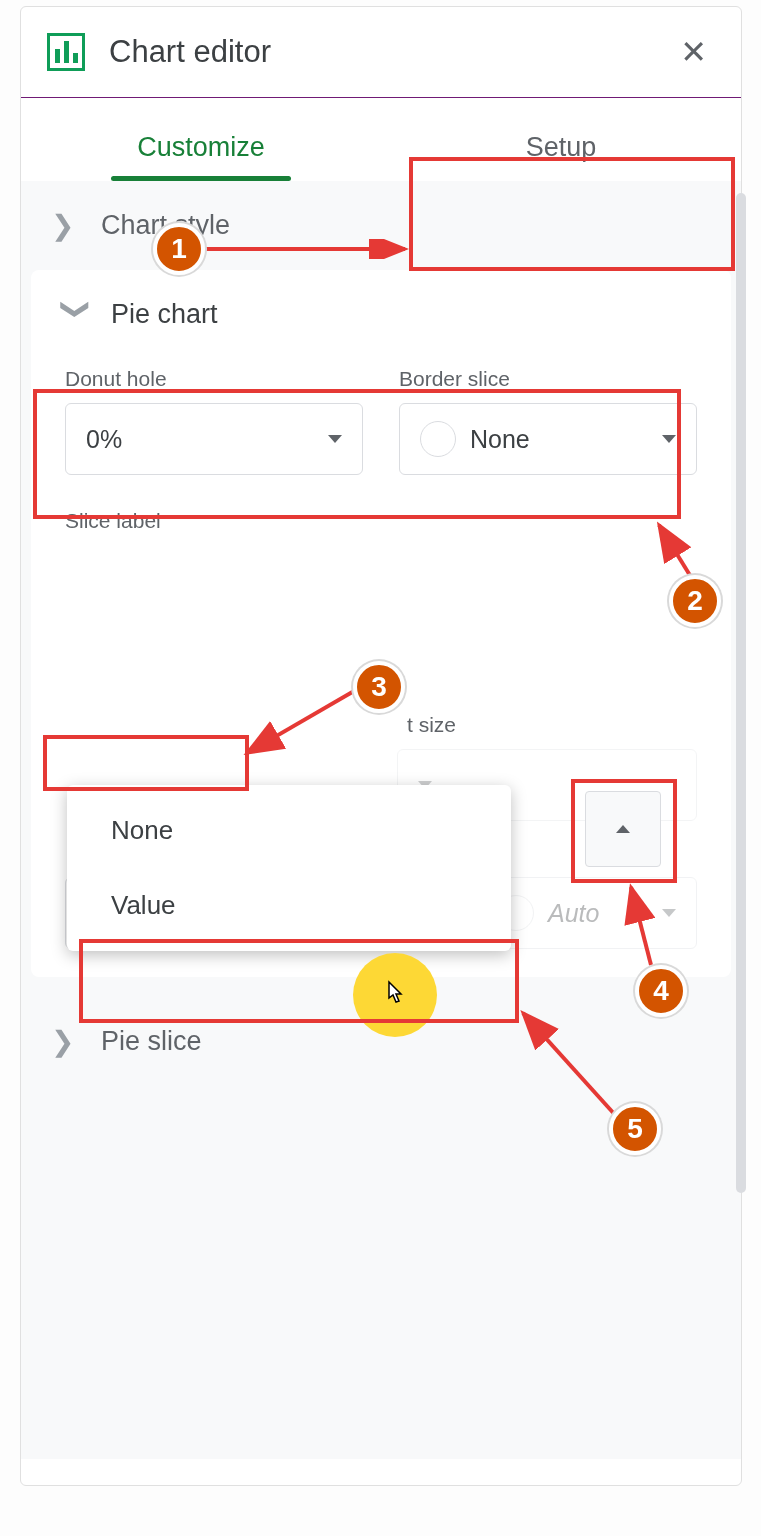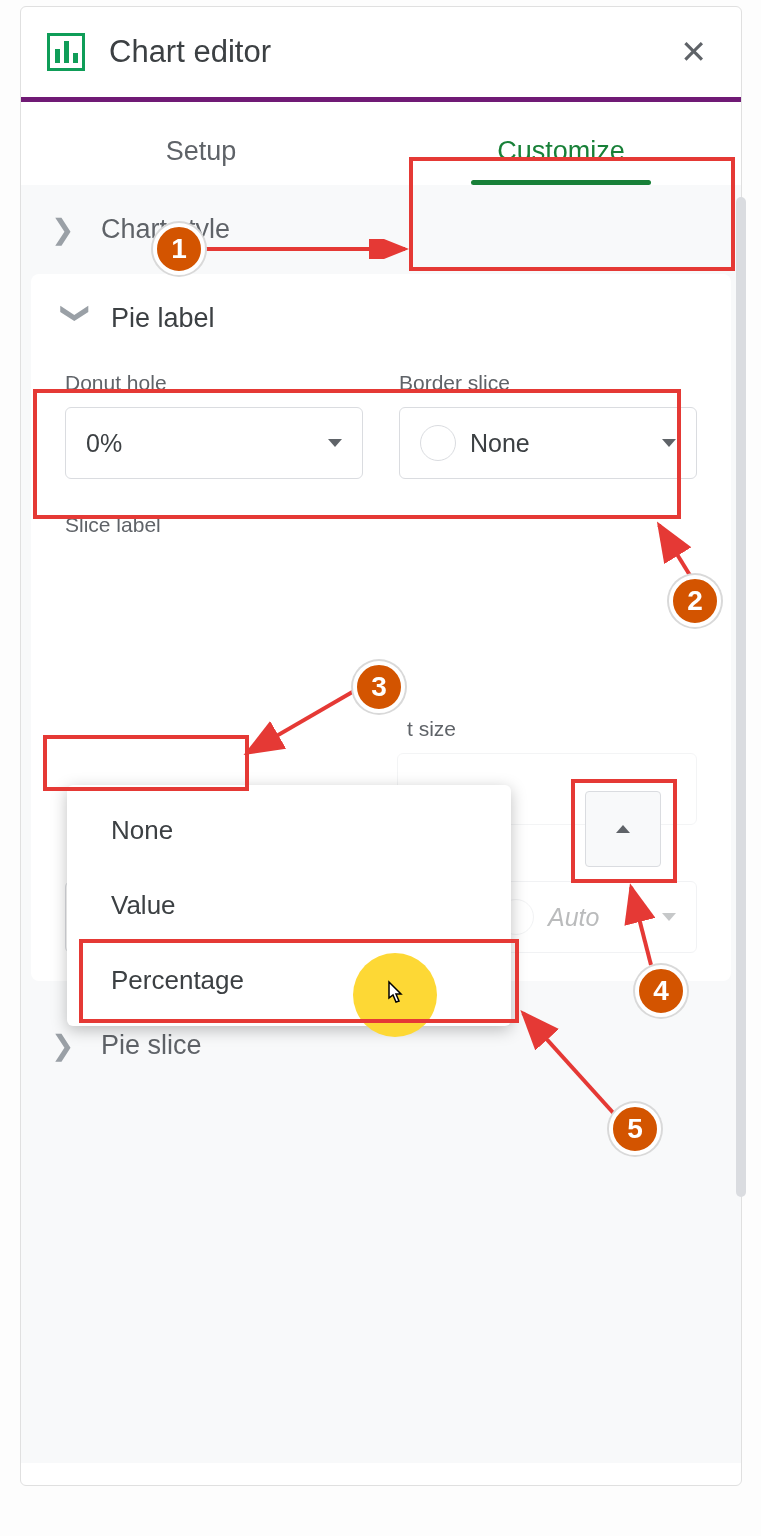--- a/index.html
+++ b/index.html
@@ -19,21 +19,21 @@
     width: 722px;
     height: 1480px;
     margin-left: 10px;
     position: relative;
     overflow: visible;
   }
   .header {
     display: flex;
     align-items: center;
     padding: 22px 26px;
-    border-bottom: 5px solid #701a75;
+    border-bottom: 1px solid #701a75;
     justify-content: flex-end;
   }
   .chart-logo {
     width: 38px; height: 38px;
     border: 3px solid #0f9d58;
     display: flex;
     align-items: flex-end;
     justify-content: center;
     gap: 4px;
     padding-bottom: 5px;
@@ -232,35 +232,35 @@
     <div class="chart-logo">
       <span></span>
         <span></span>
         <span></span>
     </div>
     <div class="title">Chart editor</div>
     <div class="close-x">✕</div>
   </div>
 
   <div class="tabs">
+    <div class="tab active">Customize</div>
     <div class="tab">Setup</div>
-    <div class="tab active">Customize</div>
   </div>
 
   <div class="scroll">
 
     <div class="accordion">
       <span class="chev">❯</span>
       <span>Chart style</span>
     </div>
 
     <div class="card">
       <div class="accordion">
         <span class="chev" style="transform:rotate(90deg) translateX(-2px);">❯</span>
-        <span>Pie label</span>
+        <span>Pie chart</span>
       </div>
 
       <div class="row">
         <div class="field">
           <div class="field-label">Donut hole</div>
           <div class="select">
             <span class="val">0%</span>
             <span class="caret-down"></span>
           </div>
         </div>
@@ -316,21 +316,20 @@
       <span class="chev">❯</span>
       <span>Pie slice</span>
     </div>
 
     <div class="scrollbar"></div>
   </div>
 
   <div class="dropdown-menu">
     <div class="menu-item">None</div>
     <div class="menu-item">Value</div>
-    <div class="menu-item">Percentage</div>
   </div>
 
   <div class="cursor-spot" style="left:332px; top:946px;">
     <svg width="26" height="30" viewBox="0 0 26 30">
         <path d="M7 2 L7 18 L11 15 L14 22 L17 21 L14 14 L19 14 Z" fill="#fff" stroke="#000" stroke-width="1.5"></path>
       </svg>
   </div>
 
   <div class="stepper">
     <span class="caret-up"></span>

